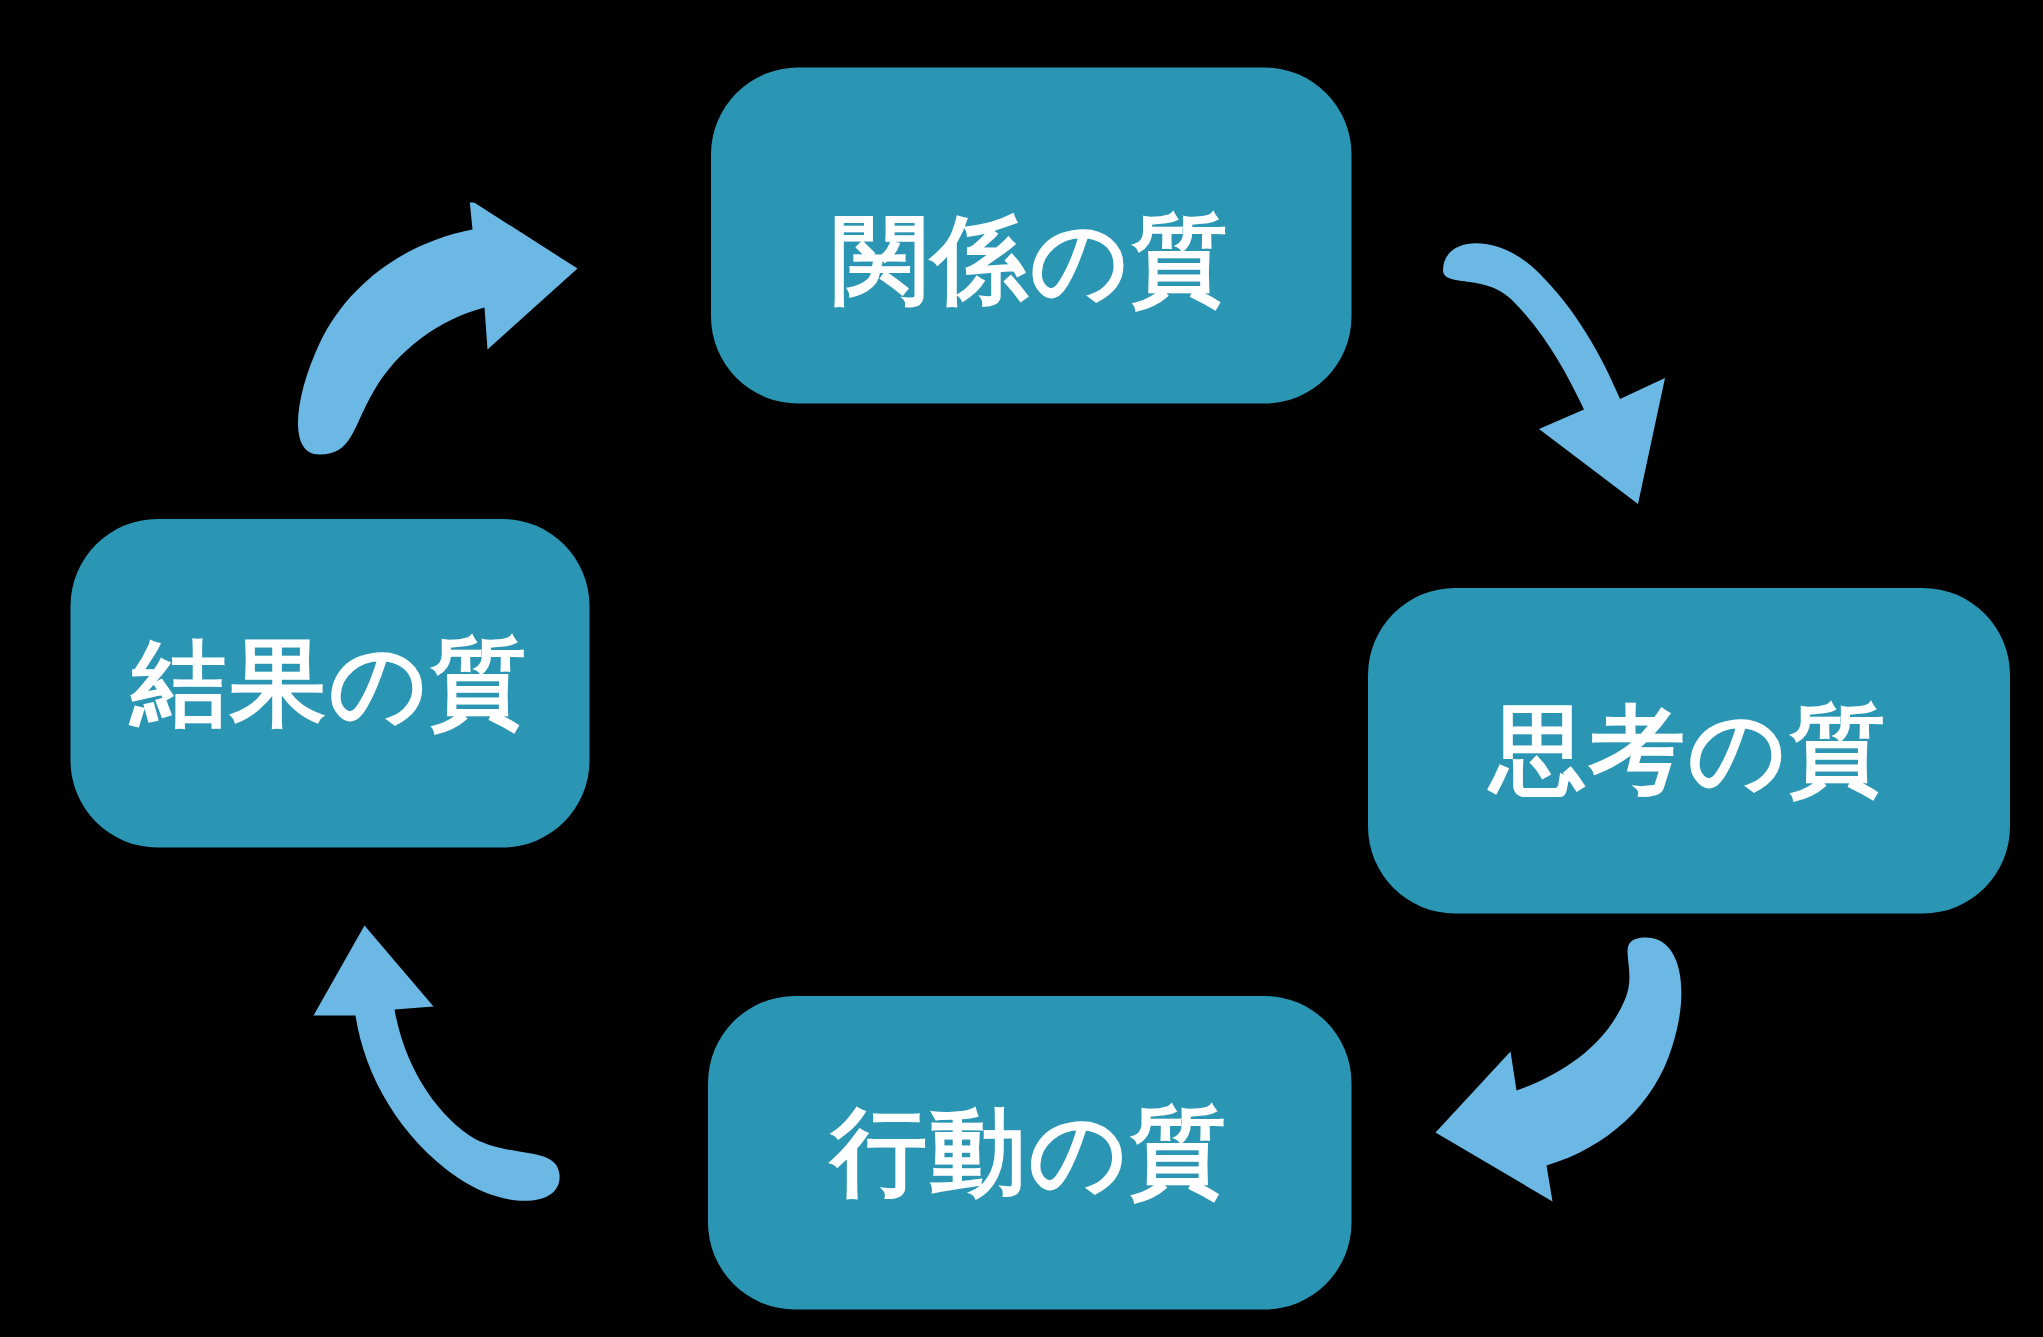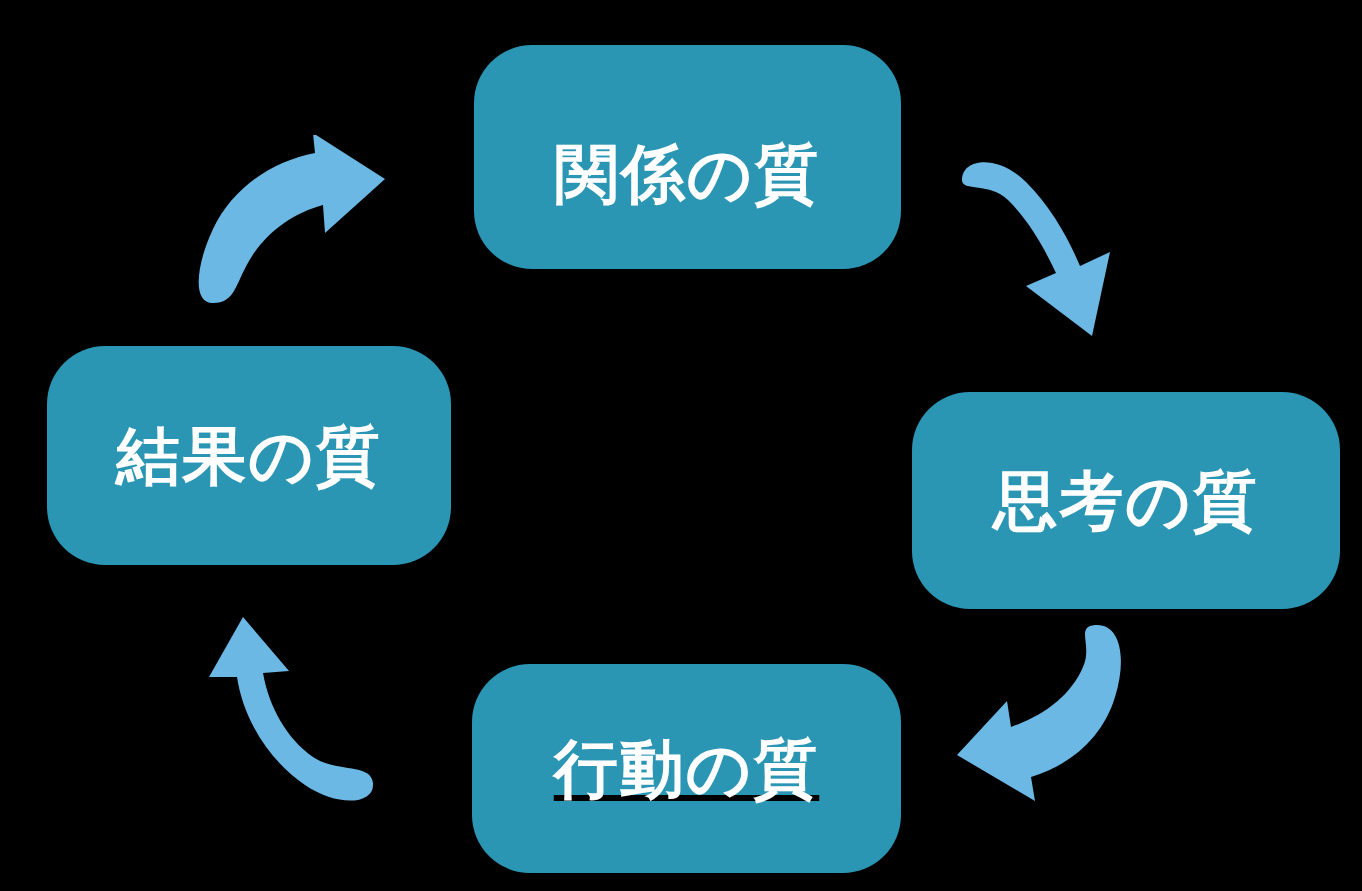--- a/index.html
+++ b/index.html
@@ -31,21 +31,21 @@
     font-size: 64px;
     line-height: 1;
     letter-spacing: 2px;
     white-space: nowrap;
     font-family: "DejaVu Sans", "Liberation Sans", sans-serif;
   }
   
   #node-relationship { left: 474px; top: 45px;  width: 427px; height: 224px; }
   #node-thinking     { left: 912px; top: 347px; width: 428px; height: 217px; margin-top: 45px; }
   #node-action       { left: 472px; top: 664px; width: 429px; height: 209px; }
-  #node-result       { left: 47px;  top: 346px; width: 404px; height: 219px; }
+  #node-result       { left: 47px;  top: 346px; width: 346px; height: 219px; }
 
   .arrow-layer {
     position: absolute;
     left: 0; top: 0;
     width: 1362px;
     height: 891px;
     pointer-events: none;
   }
   .arrow-svg { position: absolute; }
   #arrow-tr { left: 940px;  top: 140px; }
@@ -111,21 +111,21 @@
   </div>
 
   <div id="node-relationship" class="node" style="background: rgb(42, 150, 180);">
     <span class="node-label" style="color: rgb(255, 255, 255); margin-top: 34px;">関係の質</span>
   </div>
 
   <div id="node-thinking" class="node" style="background: rgb(42, 150, 180);">
     <span class="node-label" style="color: rgb(255, 255, 255);">思考の質</span>
   </div>
 
-  <div id="node-action" class="node" style="background: rgb(42, 150, 180); text-decoration: underline;">
+  <div id="node-action" class="node" style="background: rgb(42, 150, 180);">
     <span class="node-label" style="color: rgb(255, 255, 255);">行動の質</span>
   </div>
 
   <div id="node-result" class="node" style="background: rgb(42, 150, 180);">
     <span class="node-label" style="color: rgb(255, 255, 255);">結果の質</span>
   </div>
 
 </div>
 
 </body></html>

